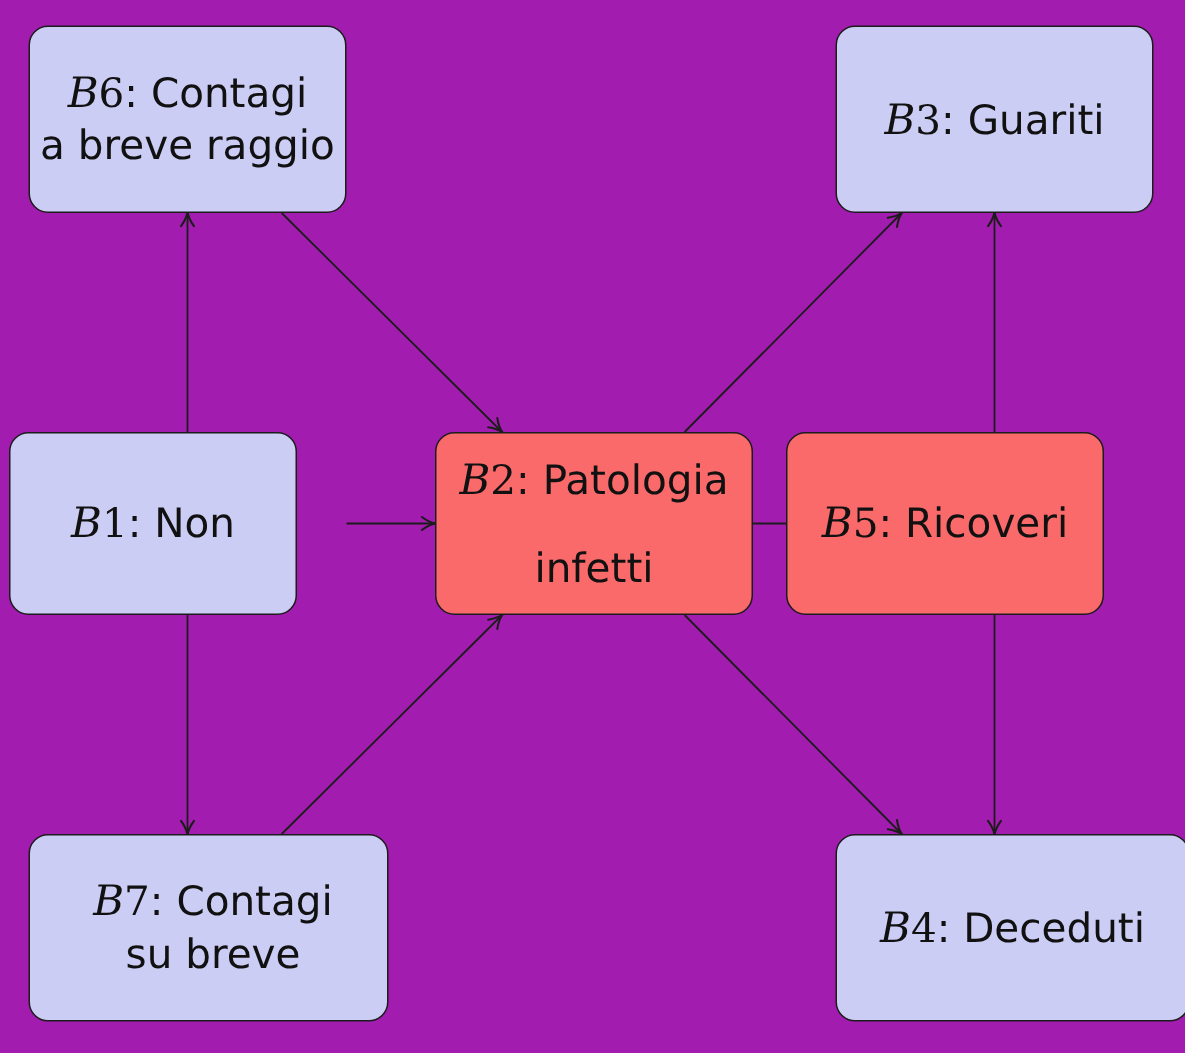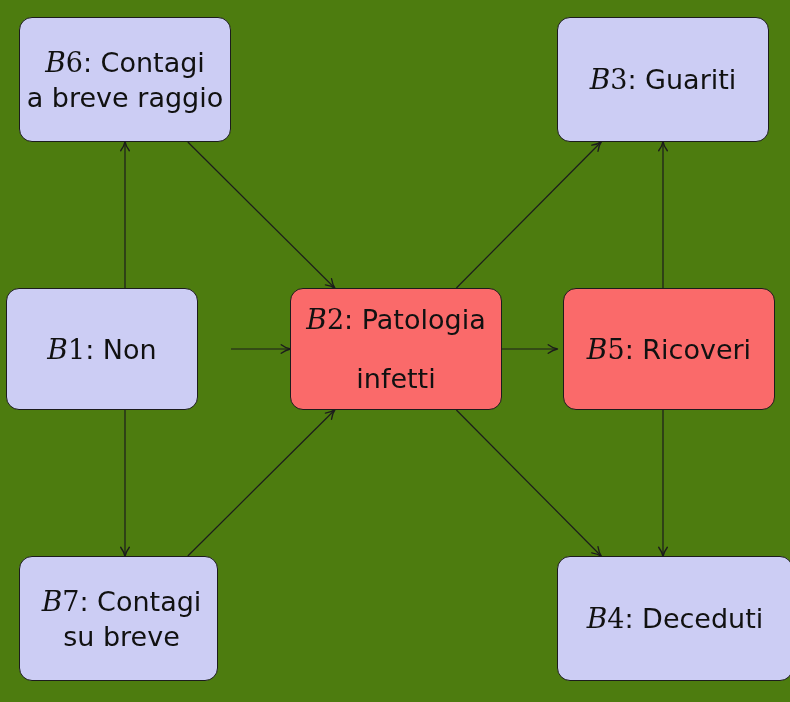--- a/index.html
+++ b/index.html
@@ -1,20 +1,20 @@
 <!DOCTYPE html>
 <html><head>
 <meta charset="utf-8">
 <style>
   html, body { margin: 0; padding: 0; background: #ffffff; }
   .stage {
     position: relative;
     width: 790px;
     height: 702px;
-    background: #4d7c0f;
+    background: #a21caf;
     overflow: hidden;
     font-family: "DejaVu Sans", sans-serif;
   }
   #edge-layer {
     position: absolute;
     left: 0; top: 0;
     width: 790px; height: 702px;
   }
   .node {
     position: absolute;
@@ -75,24 +75,24 @@
       <div class="node blue" style="left: 557px; top: 17px; width: 212px; height: 125px; text-align: right;">
         <div class="label-line"><span class="var">B</span><span class="num">3</span><span>: Guariti</span></div>
       </div>
       <div class="node blue" style="left: 6px; top: 288px; width: 192px; height: 122px;">
         <div class="label-line"><span class="var">B</span><span class="num">1</span><span>: Non</span></div>
       </div>
       <div class="node red" style="left: 290px; top: 288px; width: 212px; height: 122px; gap: 24px;">
         <div class="label-line"><span class="var">B</span><span class="num">2</span><span>: Patologia</span></div>
         <div class="label-line">infetti</div>
       </div>
-      <div class="node red" style="left: 563px; top: 288px; width: 212px; height: 122px;">
+      <div class="node red" style="left: 524px; top: 288px; width: 212px; height: 122px;">
         <div class="label-line"><span class="var">B</span><span class="num">5</span><span>: Ricoveri</span></div>
       </div>
-      <div class="node blue" style="left: 19px; top: 556px; width: 199px; height: 125px; padding-left: 12px;">
+      <div class="node blue" style="left: 19px; top: 556px; width: 240px; height: 125px; padding-left: 12px;">
         <div class="label-line"><span class="var">B</span><span class="num">7</span><span>: Contagi</span></div>
         <div class="label-line">su breve</div>
       </div>
       <div class="node blue" style="left: 557px; top: 556px; width: 236px; height: 125px;">
         <div class="label-line"><span class="var">B</span><span class="num">4</span><span>: Deceduti</span></div>
       </div>
     </div>
 </div>
 
 </body></html>

